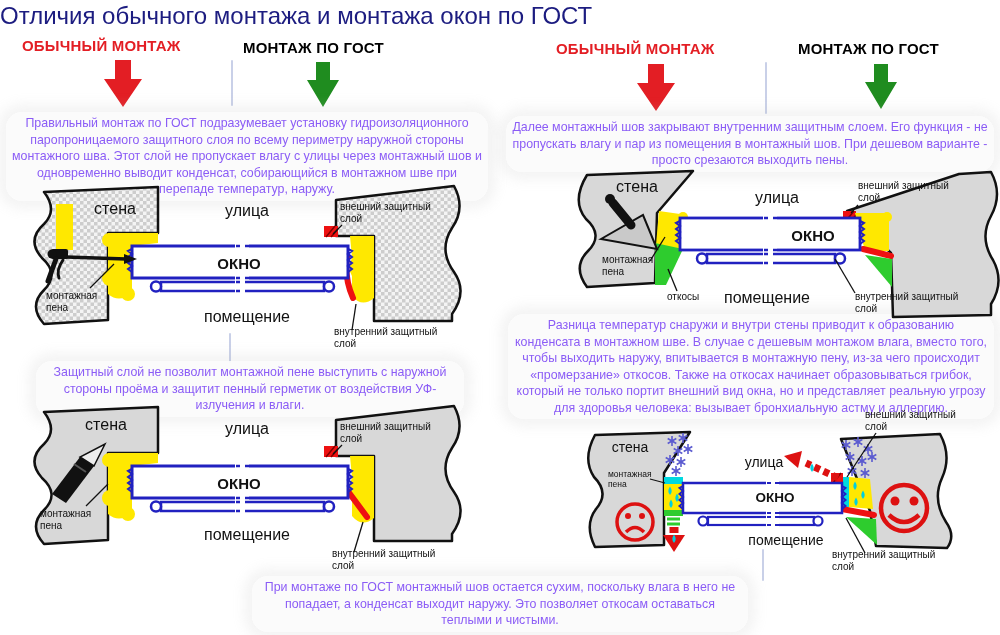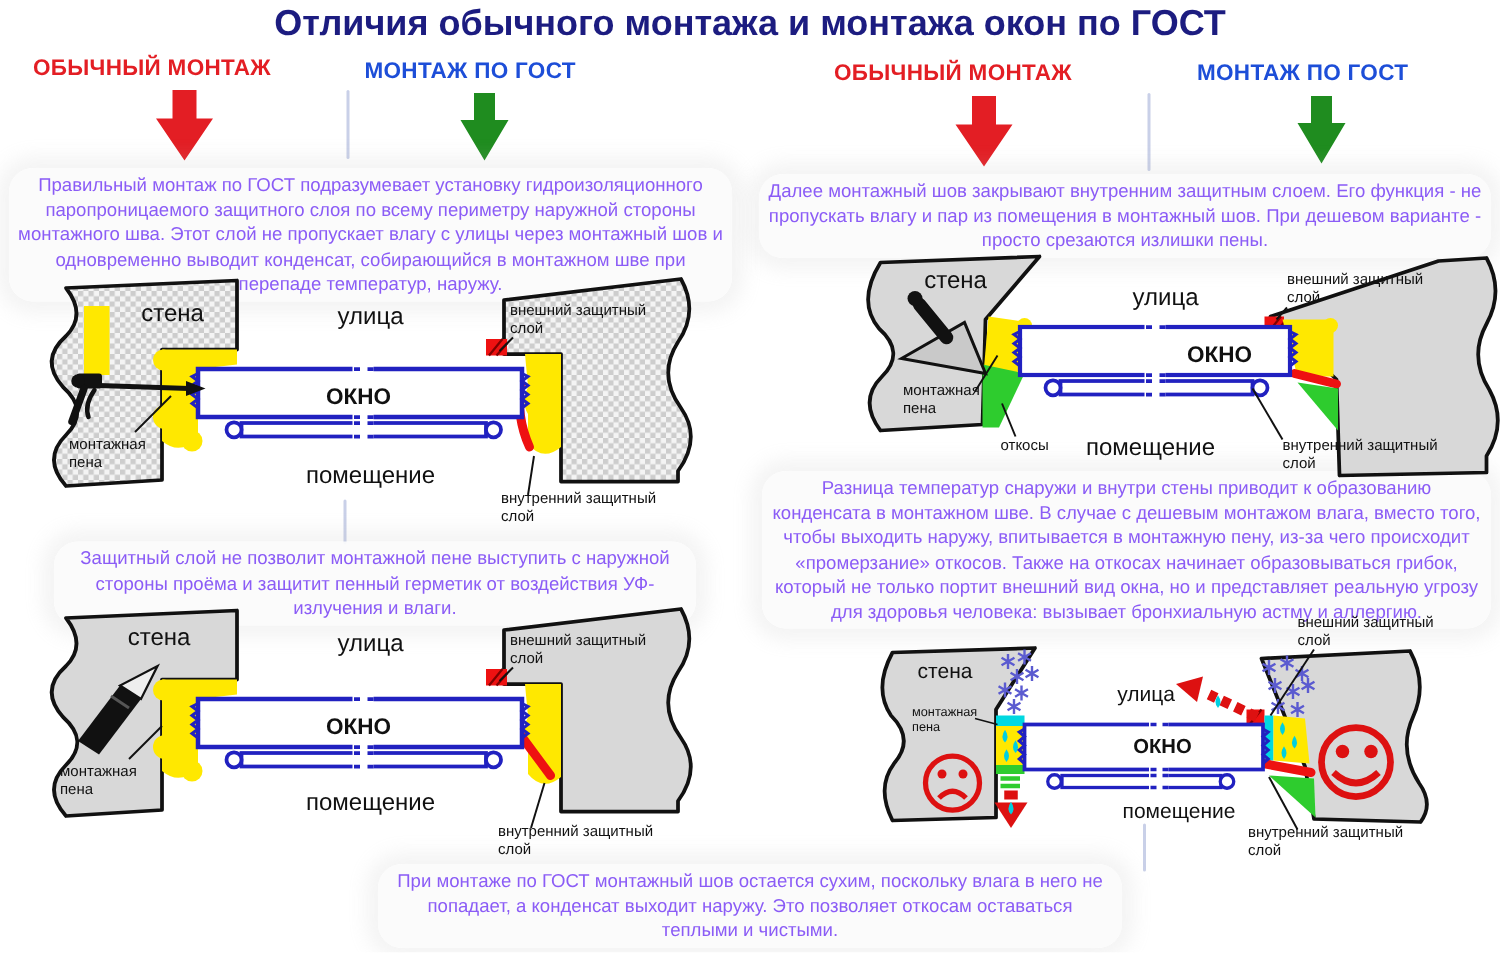--- a/index.html
+++ b/index.html
@@ -1,23 +1,23 @@
 <!DOCTYPE html>
 <html><head>
 <meta charset="utf-8">
 <style>
   html,body{margin:0;padding:0;background:#fff;}
   .stage{position:relative;width:1000px;height:635px;background:#fff;overflow:hidden;
          font-family:"Liberation Sans",sans-serif;}
-  .title{position:absolute;left:0;right:0;top:2px;text-align:center;
-         font-size:24px;font-weight:bold;color:#1c1c80;}
+  .title{position:absolute;left:0;right:0;top:2px;
+         font-size:24px;font-weight:normal;color:#1c1c80;}
   .hdr{position:absolute;font-size:15px;font-weight:bold;letter-spacing:.2px;
        white-space:nowrap;}
   .hdr.red{color:#e31e24;}
-  .hdr.green{color:#1d4ed8;}
+  .hdr.green{color:#000000;}
   .arrow{position:absolute;}
   .tb{position:absolute;font-size:12.4px;line-height:1.33;text-align:center;color:#8b5cf6;
       background:rgba(251,251,251,.92);border-radius:16px;
       box-shadow:0 0 12px 8px rgba(185,185,185,.16);padding:3px 6px;box-sizing:border-box;}
   .vline{position:absolute;width:2px;background:#c9d0e8;border-radius:2px;}
   .diag{position:absolute;}
   svg text{font-family:"Liberation Sans",sans-serif;fill:#111;}
   .t-big{font-size:16px;}
   .t-mid{font-size:14px;}
   .t-okno{font-size:15px;font-weight:bold;}
@@ -58,21 +58,21 @@
         <path d="M12,0 h14 v18 h9 L19,45 L3,18 h9 Z" fill="#1f8c1f"></path>
       </svg>
   </div>
 
   <div class="vline" style="left:231px;top:60px;height:46px;"></div>
   <div class="vline" style="left:765px;top:62px;height:52px;"></div>
   <div class="vline" style="left:229px;top:333px;height:30px;"></div>
   <div class="vline" style="left:762px;top:549px;height:32px;"></div>
 
   <div class="tb" style="left:6px;top:112px;width:482px;">Правильный монтаж по ГОСТ подразумевает установку гидроизоляционного паропроницаемого защитного слоя по всему периметру наружной стороны монтажного шва. Этот слой не пропускает влагу с улицы через монтажный шов и одновременно выводит конденсат, собирающийся в монтажном шве при перепаде температур, наружу.</div>
-  <div class="tb" style="left:506px;top:116px;width:488px;">Далее монтажный шов закрывают внутренним защитным слоем. Его функция - не пропускать влагу и пар из помещения в монтажный шов. При дешевом варианте - просто срезаются излишки пены.</div>
+  <div class="tb" style="left:506px;top:116px;width:488px;">Далее монтажный шов закрывают внутренним защитным слоем. Его функция - не пропускать влагу и пар из помещения в монтажный шов. При дешевом варианте - просто срезаются выходить пены.</div>
   <div class="tb" style="left:36px;top:361px;width:428px;">Защитный слой не позволит монтажной пене выступить с наружной стороны проёма и защитит пенный герметик от воздействия УФ-излучения и влаги.</div>
   <div class="tb" style="left:508px;top:314px;width:486px;">Разница температур снаружи и внутри стены приводит к образованию конденсата в монтажном шве. В случае с дешевым монтажом влага, вместо того, чтобы выходить наружу, впитывается в монтажную пену, из-за чего происходит «промерзание» откосов. Также на откосах начинает образовываться грибок, который не только портит внешний вид окна, но и представляет реальную угрозу для здоровья человека: вызывает бронхиальную астму и аллергию.</div>
   <div class="tb" style="left:252px;top:576px;width:496px;">При монтаже по ГОСТ монтажный шов остается сухим, поскольку влага в него не попадает, а конденсат выходит наружу. Это позволяет откосам оставаться теплыми и чистыми.</div>
 
   <svg class="diag" style="left:10px;top:180px;" width="455" height="172" viewBox="0 0 455 172">
     <defs>
       <pattern id="chk" width="7" height="7" patternUnits="userSpaceOnUse">
         <rect width="7" height="7" fill="#f4f4f4"></rect>
         <rect width="3.5" height="3.5" fill="#cdcdcd"></rect>
         <rect x="3.5" y="3.5" width="3.5" height="3.5" fill="#cdcdcd"></rect>

